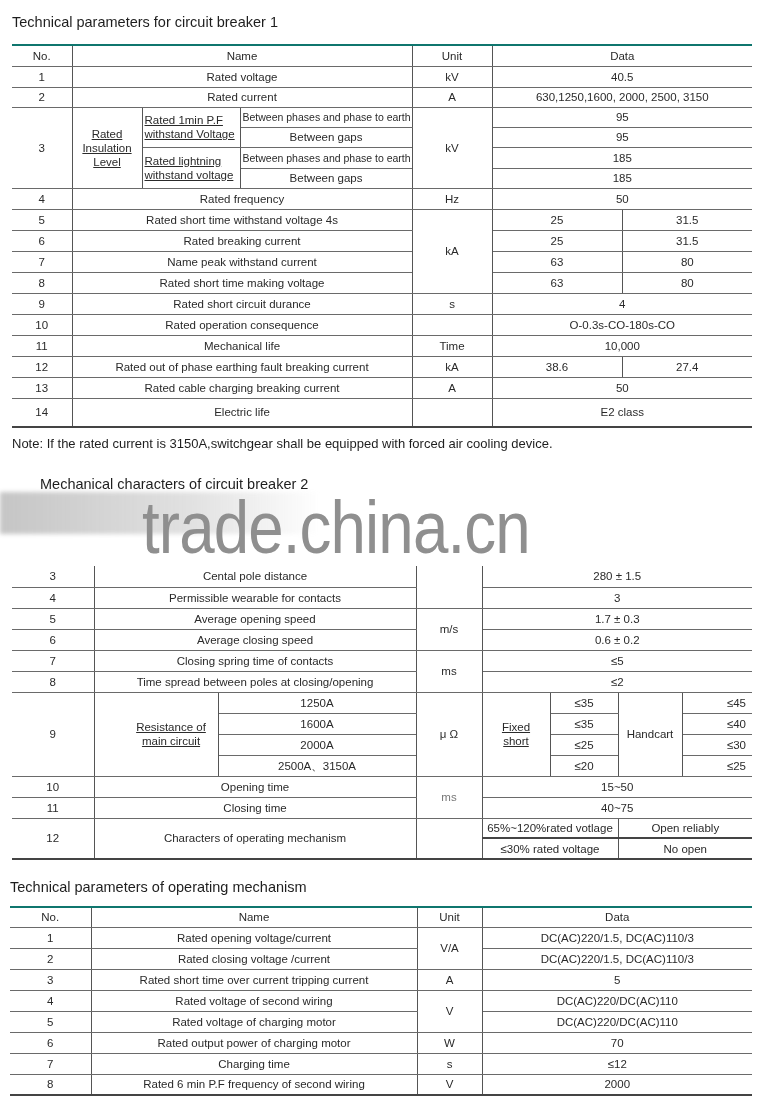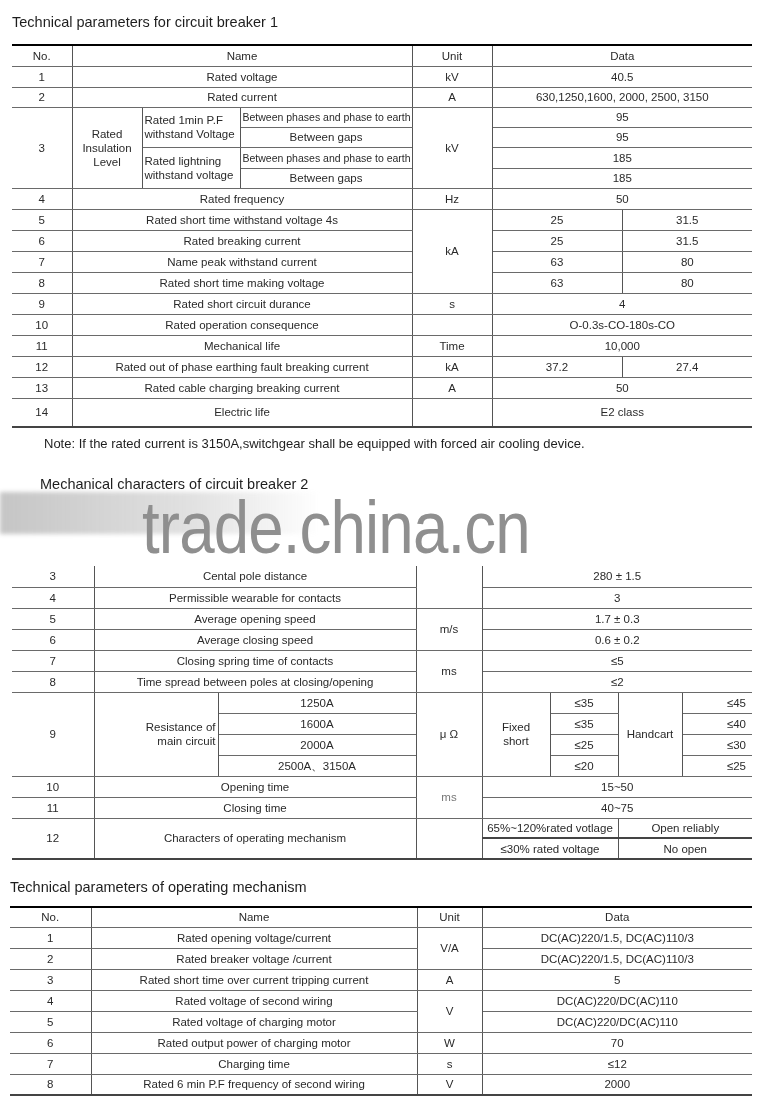--- a/index.html
+++ b/index.html
@@ -1,31 +1,31 @@
 <!DOCTYPE html>
 <html><head>
 <meta charset="utf-8">
 <style>
   html, body { margin:0; padding:0; background:#ffffff; }
   body { width:762px; height:1107px; position:relative; overflow:hidden;
          font-family:"Liberation Sans", sans-serif; color:#222; }
   .abs { position:absolute; }
   .title { font-size:14.5px; color:#1e1e1e; white-space:nowrap; }
-  .note  { font-size:13px; color:#1e1e1e; white-space:nowrap;margin-left:32px; }
+  .note  { font-size:13px; color:#1e1e1e; white-space:nowrap; }
   table.spec { position:absolute; border-collapse:collapse; table-layout:fixed;
                font-size:11.5px; color:#2a2a2a; }
   table.spec td { text-align:center; vertical-align:middle; padding:0 2px;
                   border-left:1px solid #555; border-right:1px solid #555;
                   border-top:1px solid #6a6a6a; border-bottom:1px solid #6a6a6a;
                   line-height:14px; overflow:hidden; white-space:nowrap; }
   table.spec tr td:first-child { border-left:none; }
   table.spec tr td:last-child  { border-right:none; }
-  table.spec tr.head td { border-top:2px solid #000000; }
+  table.spec tr.head td { border-top:2px solid #0f766e; }
   table.spec tr.last td { border-bottom:2px solid #444; }
-  td.wrap { white-space:normal !important; }
+  td.wrap { white-space:normal !important;text-decoration:underline; }
   td.light { color:#777; }
   .watermark-band { position:absolute; left:0; top:492px; width:320px; height:42px;
       background:linear-gradient(90deg, rgba(150,150,150,0.55), rgba(170,170,170,0.35) 60%, rgba(255,255,255,0));
       filter:blur(2px); }
   .watermark { position:absolute; left:142px; top:488px; font-size:74px; color:#8f8f8f;
       letter-spacing:-1px; font-family:"Liberation Sans", sans-serif; line-height:80px;
       white-space:nowrap; transform:scaleX(0.86); transform-origin:left top; }
 </style>
 </head>
 <body>
@@ -128,21 +128,21 @@
   <tr style="height:21px">
     <td>11</td>
     <td colspan="3">Mechanical life</td>
     <td>Time</td>
     <td colspan="2">10,000</td>
   </tr>
   <tr style="height:21px">
     <td>12</td>
     <td colspan="3">Rated out of phase earthing fault breaking current</td>
     <td>kA</td>
-    <td>37.2</td>
+    <td>38.6</td>
     <td>27.4</td>
   </tr>
   <tr style="height:21px">
     <td>13</td>
     <td colspan="3">Rated cable charging breaking current</td>
     <td>A</td>
     <td colspan="2">50</td>
   </tr>
   <tr class="last" style="height:29px">
     <td>14</td>
@@ -199,21 +199,21 @@
     <td rowspan="2">ms</td>
     <td colspan="4">≤5</td>
   </tr>
   <tr style="height:21px">
     <td>8</td>
     <td colspan="2">Time spread between poles at closing/opening</td>
     <td colspan="4">≤2</td>
   </tr>
   <tr style="height:21px">
     <td rowspan="4">9</td>
-    <td rowspan="4" class="wrap" style="text-align:right;padding-left:32px;">Resistance of main circuit</td>
+    <td rowspan="4" class="wrap" style="text-align:center;padding-left:32px;">Resistance of main circuit</td>
     <td>1250A</td>
     <td rowspan="4">μ Ω</td>
     <td rowspan="4" class="wrap" style="padding:0 14px">Fixed short</td>
     <td>≤35</td>
     <td rowspan="4">Handcart</td>
     <td style="text-align:right;padding-right:6px">≤45</td>
   </tr>
   <tr style="height:21px">
     <td>1600A</td>
     <td>≤35</td>
@@ -271,21 +271,21 @@
     <td>Data</td>
   </tr>
   <tr style="height:21px">
     <td>1</td>
     <td>Rated opening voltage/current</td>
     <td rowspan="2">V/A</td>
     <td>DC(AC)220/1.5, DC(AC)110/3</td>
   </tr>
   <tr style="height:21px">
     <td>2</td>
-    <td>Rated breaker voltage /current</td>
+    <td>Rated closing voltage /current</td>
     <td>DC(AC)220/1.5, DC(AC)110/3</td>
   </tr>
   <tr style="height:21px">
     <td>3</td>
     <td>Rated short time over current tripping current</td>
     <td>A</td>
     <td>5</td>
   </tr>
   <tr style="height:21px">
     <td>4</td>

